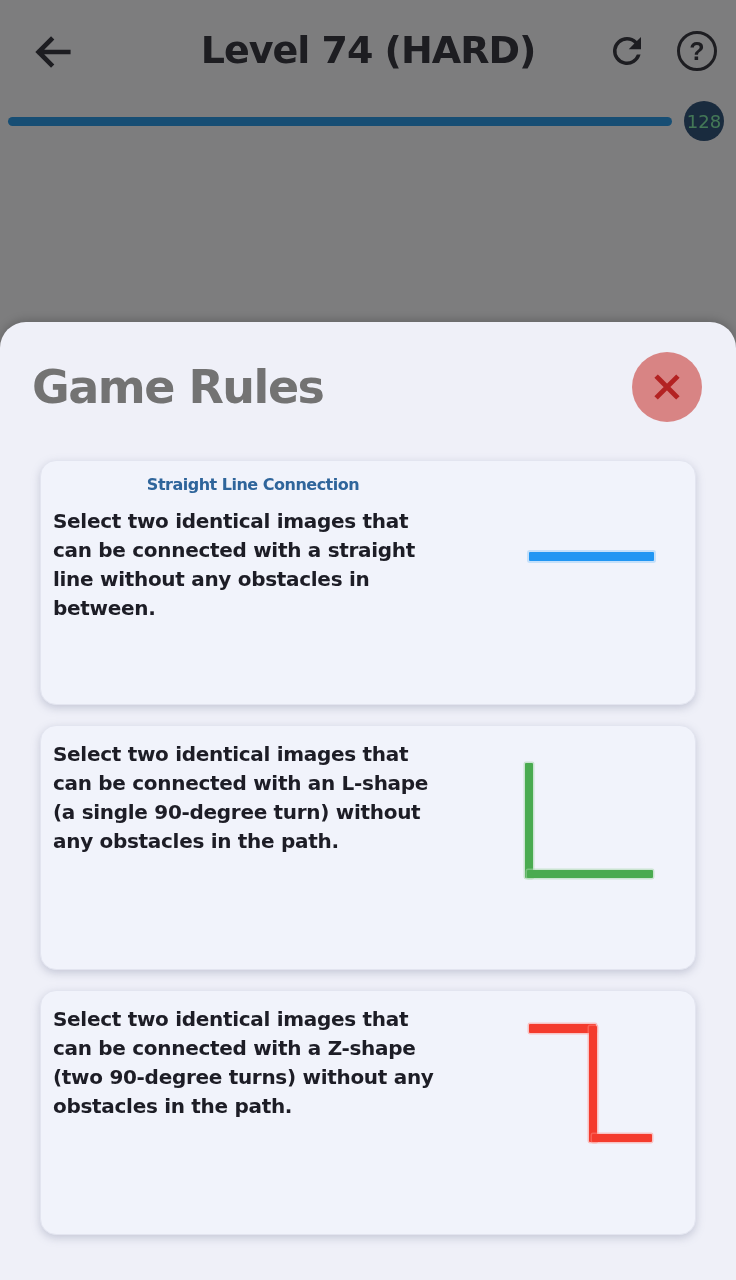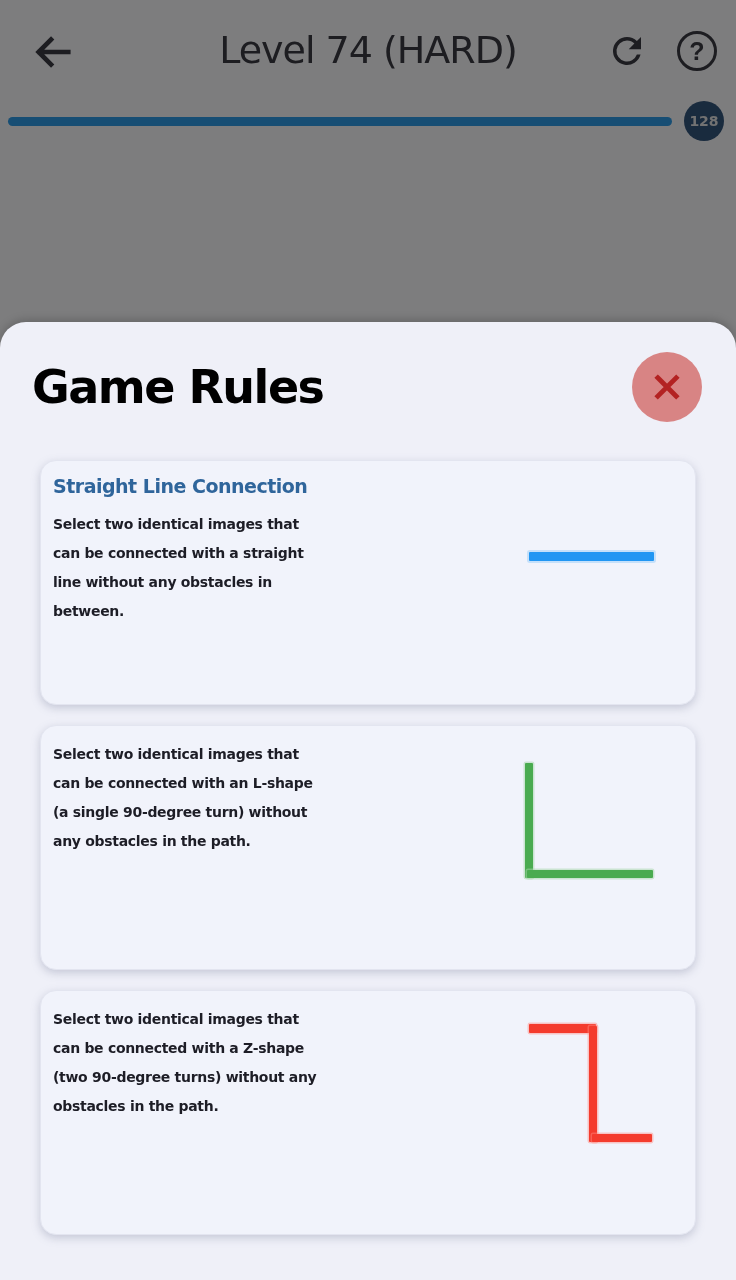--- a/index.html
+++ b/index.html
@@ -16,77 +16,77 @@
     position: absolute; top: 0; left: 0; right: 0; height: 102px;
     display: flex; align-items: center; color: #3a3a42;
   }
   .icon-btn {
     background: none; border: none; padding: 0; color: #3a3a42;
     display: flex; align-items: center; justify-content: center; cursor: pointer;
   }
   .back-btn { position: absolute; left: 26px; top: 26px; width: 52px; height: 52px; }
   .page-title {
     position: absolute; left: 0; right: 0; top: 28px; text-align: center;
-    font-size: 38px; font-weight: 400; letter-spacing: -1px; color: #3a3a42;
+    font-size: 38px; font-weight: 700; letter-spacing: -1px; color: #3a3a42;
   }
   .refresh-btn { position: absolute; right: 86px; top: 28px; width: 46px; height: 46px; }
   .help-btn { position: absolute; right: 16px; top: 28px; width: 46px; height: 46px; }
   .help-ring {
     width: 34px; height: 34px; border: 3.5px solid #3a3a42; border-radius: 50%;
     display: flex; align-items: center; justify-content: center;
     font-size: 25px; font-weight: 800; line-height: 1;
   }
   .progress-bar {
     position: absolute; left: 8px; top: 117px; width: 664px; height: 9px;
     border-radius: 4.5px; background: #2e9ce8;
   }
   .progress-badge {
     position: absolute; right: 12px; top: 101px; width: 40px; height: 40px;
-    border-radius: 50%; background: #33567c; color: #e5e5e5;
+    border-radius: 50%; background: #33567c; color: #86efac;
     display: flex; align-items: center; justify-content: center;
-    font-size: 14px; font-weight: 700;
+    font-size: 18px; font-weight: 400;
   }
 
   
   .scrim { position: absolute; inset: 0; background: rgba(0,0,0,0.5); }
 
   
   .modal {
     position: absolute; left: 0; right: 0; top: 322px; bottom: 0;
     background: #eff0f8; border-radius: 26px 26px 0 0;
     box-shadow: 0 -2px 10px rgba(0,0,0,0.2);
   }
   .modal-header {
     display: flex; align-items: center; justify-content: space-between;
     padding: 30px 34px 0 32px;
   }
   .modal-title {
     margin: 0; font-size: 46px; font-weight: 800; letter-spacing: -1.5px;
-    color: #000000;
+    color: #737373;
   }
   .close-btn {
     width: 70px; height: 70px; border-radius: 50%; border: none; cursor: pointer;
     background: #d88484; display: flex; align-items: center; justify-content: center;
   }
 
   .cards { padding: 38px 40px 0; display: flex; flex-direction: column; gap: 20px; }
   .card {
     position: relative; height: 245px; box-sizing: border-box;
     background: #f1f3fb; border: 1px solid #e3e5f0; border-radius: 16px;
     padding: 14px 12px 0 12px;
     box-shadow: 0 3px 8px rgba(120,125,155,0.35);
   }
   .card-title {
-    width: 400px; 
-    font-size: 19px; font-weight: 800; letter-spacing: -0.5px;
+    width: 400px; text-align: center;
+    font-size: 16px; font-weight: 800; letter-spacing: -0.5px;
     color: #2f659b; margin: 0 0 13px 0;
   }
   .card-body {
     width: 410px; white-space: pre-line;
-    font-size: 14px; font-weight: 700; line-height: 29px;
+    font-size: 20px; font-weight: 700; line-height: 29px;
     color: #1d1d26; letter-spacing: -0.3px;
   }
 
   
   .illus { position: absolute; }
   .illus .seg { position: absolute; border-radius: 1px; }
 
   .illus-straight { right: 41px; top: 91px; width: 125px; height: 9px; }
   .illus-straight .h1 { left: 0; top: 0; width: 125px; height: 9px;
     box-shadow: 0 0 0 2px rgba(144,202,249,0.45); }

